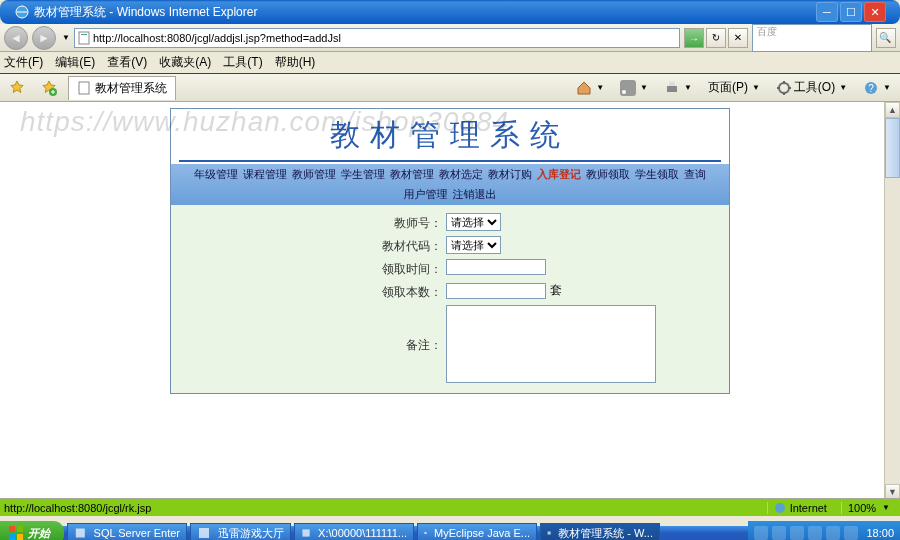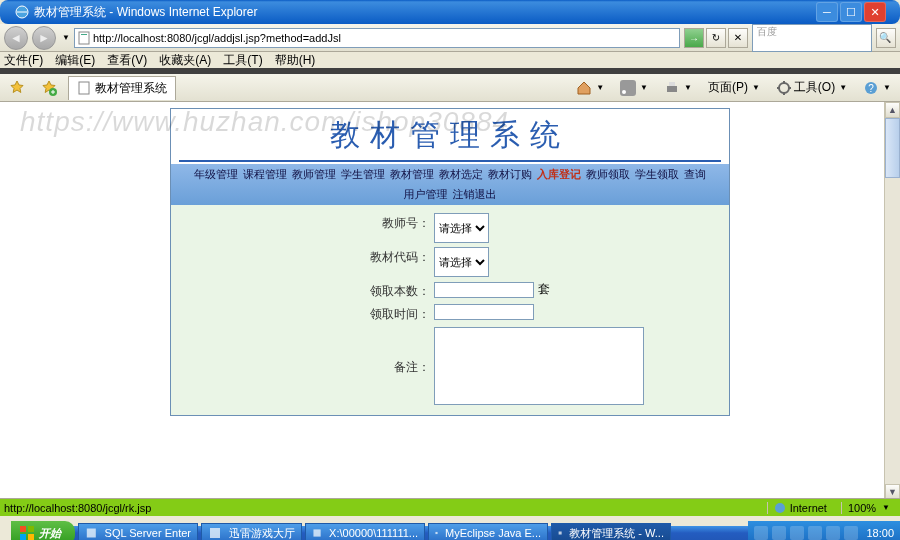--- a/index.html
+++ b/index.html
@@ -18,61 +18,61 @@
 .navrow { height: 28px; background: linear-gradient(#f5f4ea,#e3e1d1); border-bottom:1px solid #aca899; display:flex; align-items:center; padding: 0 4px; gap:4px; font-size:12px;}
 .roundbtn { width:24px; height:24px; border-radius:50%; background:linear-gradient(#6fb7e9,#2a7fc8); border:1px solid #2a6fb0; display:flex; align-items:center; justify-content:center; color:#fff;}
 .roundbtn.disabled { background:linear-gradient(#d0d0d0,#a8a8a8); border-color:#999; color:#eee;}
 .urlbox { flex:1; height:20px; background:#fff; border:1px solid #7f9db9; display:flex; align-items:center; padding:0 2px; font-size:11px;}
 .urlbox .pageicon { width:14px; height:14px; margin-right:2px; }
 .navicons { display:flex; gap:2px; align-items:center;}
 .sqbtn { width:20px; height:20px; border:1px solid #aca899; background:linear-gradient(#fdfdfb,#e6e3d4); display:flex; align-items:center; justify-content:center; font-size:10px;}
 .searchbox { width:120px; height:28px; background:#fff; border:1px solid #7f9db9; font-size:10px; padding:0 4px; color:#999;}
 
 
-.menurow { height:22px; background:#ece9d8; border-bottom:6px solid #404040; display:flex; align-items:center; padding:0 4px; font-size:12px; gap:12px;}
+.menurow { height:22px; background:#ece9d8; border-bottom:1px solid #404040; display:flex; align-items:center; padding:0 4px; font-size:12px; gap:12px;}
 .menurow span { color:#000; }
 
 
 .toolrow { height:28px; background:linear-gradient(#f5f4ea,#e3e1d1); border-bottom:1px solid #aca899; display:flex; align-items:center; padding:0 4px; font-size:12px; gap:6px;}
 .tab { background:#fff; border:1px solid #aca899; border-bottom:none; padding:3px 8px; display:flex; align-items:center; gap:4px;}
 .tab .pageicon { width:14px; height:14px; }
 .toolrow .spacer { flex:1; }
 .toolbtn { display:flex; align-items:center; gap:2px; padding:2px 4px; border:1px solid transparent;}
 .toolbtn svg, .toolbtn .ico { width:16px; height:16px; }
 
 
 .content { position:absolute; top:102px; bottom:40px; left:0; right:0; background:#fff; overflow:hidden;}
 .watermark { position:absolute; top:0; left:0; right:12px; font-size:28px; color:rgba(0,0,0,0.15); font-family:Arial; letter-spacing:1px; padding:4px 20px; font-style:italic; z-index:5; pointer-events:none;}
 .page { width:560px; margin:6px auto 0; border:1px solid #6b8fb5; background:#fff; }
 .page-title { font-size:30px; color:#2a5db0; text-align:center; font-family:"KaiTi","STKaiti",serif; letter-spacing:10px; padding:6px 0 4px; }
 .page-title-hr { height:2px; background:#2a5db0; margin:0 8px 2px;}
 .navband { background:linear-gradient(#8fb8e8,#6a9fd8); padding:3px 4px; font-size:11px; color:#114; display:flex; justify-content:center; gap:5px; flex-wrap:wrap;}
 .navband span { cursor:pointer; }
 .navband .active { color:#c03018; font-weight:bold;}
 .formarea { background:#eaf5e6; padding:6px 0 8px;}
-.frow { display:flex; align-items:flex-start; font-size:12px; padding:2px 4px;}
+.frow { display:flex; align-items:flex-start; font-size:12px; padding:2px 16px;}
 .flabel { width:255px; text-align:right; color:#333; padding-top:2px;}
 .fctrl { padding-left:4px; display:flex; align-items:center; gap:4px;}
-.fctrl select { font-size:11px; border:1px solid #7f9db9; background:#fff; height:30px;}
+.fctrl select { font-size:11px; border:1px solid #7f9db9; background:#fff; height:18px;}
 .fctrl input[type=text] { font-size:11px; border:1px solid #7f9db9; height:16px; width:100px; padding:0 2px;}
 .fctrl textarea { font-size:11px; border:1px solid #7f9db9; width:210px; height:78px; resize:none; background:#fff;}
 .unit { font-size:12px;}
 .submitrow { text-align:center; background:#fff; padding:4px 0 6px;}
 .submitrow button { font-size:12px; padding:1px 10px; border:1px solid #7a7a7a; background:linear-gradient(#fefefe,#e3e3e3); border-radius:2px;}
 .vscroll { position:absolute; right:0; top:0; bottom:0; width:16px; background:#e8e5d7; border-left:1px solid #c7c3b0;}
 .vscroll .arrow { height:16px; background:linear-gradient(#fdfdfb,#e0ddce); border:1px solid #c7c3b0; display:flex; align-items:center; justify-content:center; font-size:9px; color:#556;}
 .vscroll .thumb { position:absolute; top:16px; height:60px; left:0; right:0; background:linear-gradient(90deg,#d9e6f7,#b8cfeb); border:1px solid #9ab1cf;}
 
 
 .statusbar { position:absolute; bottom:24px; left:0; right:0; height:18px; background:#84cc16; border-top:1px solid #aca899; display:flex; align-items:center; font-size:11px; padding:0 4px; gap:8px;}
 .statusbar .spacer { flex:1;}
 .statusbar .cell { border-left:1px solid #c7c3b0; padding:0 6px; display:flex; align-items:center; gap:4px;}
 
 
-.taskbar { position:absolute; bottom:0; left:0; right:0; height:14px; background:linear-gradient(#3e93e6,#245cc0 50%,#2258b8); display:flex; align-items:center; font-size:11px; color:#fff;margin-left:11px;}
+.taskbar { position:absolute; bottom:0; left:0; right:0; height:14px; background:linear-gradient(#3e93e6,#245cc0 50%,#2258b8); display:flex; align-items:center; font-size:11px; color:#fff;}
 .startbtn { background:linear-gradient(#5fbf45,#2e9a1e); height:24px; padding:0 14px 0 8px; display:flex; align-items:center; gap:4px; font-weight:bold; border-radius:0 10px 10px 0; font-style:italic;}
 .taskbtn { background:linear-gradient(#4e9ee8,#2a6fc8); border:1px solid #1f5aa8; height:20px; margin-left:3px; padding:0 6px; display:flex; align-items:center; gap:7px; max-width:120px; overflow:hidden; white-space:nowrap;}
 .taskbtn.active { background:linear-gradient(#1f5aa8,#174a90);}
 .tray { margin-left:auto; background:linear-gradient(#2d8fe0,#1a6bc0); height:24px; display:flex; align-items:center; padding:10px 6px; gap:4px;}
 .tray .clock { margin-left:4px;}
 .trayico { width:14px; height:14px; background:#fff3; border-radius:2px;}
 
 .dropdown-arrow { font-size:8px; margin-left:2px; }
 </style>
 </head>
@@ -211,31 +211,31 @@
             <select><option>请选择</option></select>
           </div>
       </div>
       <div class="frow">
         <div class="flabel">教材代码：</div>
         <div class="fctrl">
             <select><option>请选择</option></select>
           </div>
       </div>
       <div class="frow">
+        <div class="flabel">领取时间：</div>
+        <div class="fctrl">
+            <input type="text" value="" style="">
+          </div>
+      </div>
+      <div class="frow">
         <div class="flabel">领取本数：</div>
         <div class="fctrl">
           <input type="text" value="" style="">
           <span class="unit">套</span>
         </div>
-      </div>
-      <div class="frow">
-        <div class="flabel">领取时间：</div>
-        <div class="fctrl">
-            <input type="text" value="" style="">
-          </div>
       </div>
       <div class="frow" style="align-items:center;">
         <div class="flabel">备注：</div>
         <div class="fctrl">
             <textarea style=""></textarea>
           </div>
       </div>
     </div>
   </div>
   <div class="vscroll">

